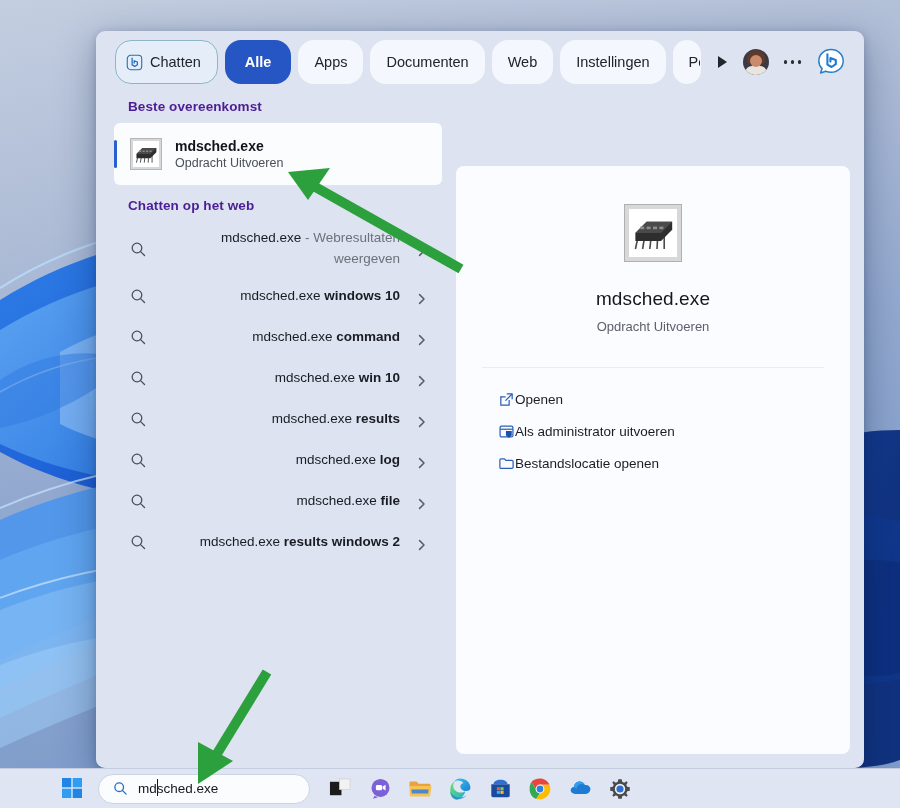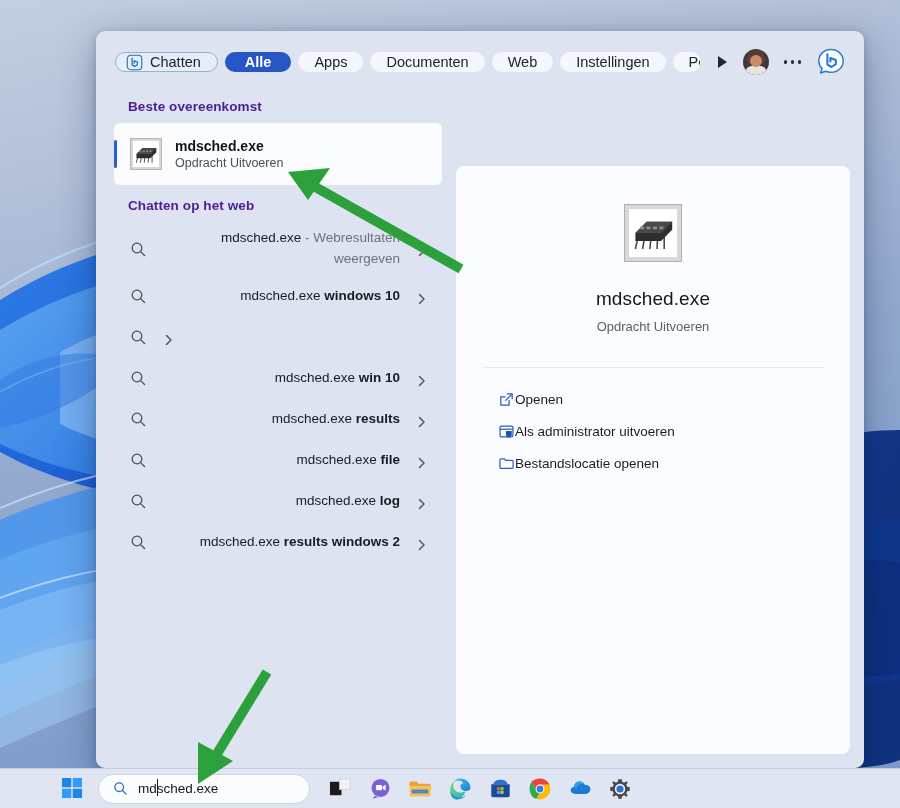--- a/index.html
+++ b/index.html
@@ -40,21 +40,21 @@
   #filter-bar {
     height: 62px;
     flex: 0 0 62px;
     display: flex;
     align-items: center;
     padding: 0 14px 0 19px;
     gap: 7px;
     position: relative;
   }
   .chip {
-    height: 20px;
+    height: 44px;
     border-radius: 16px;
     display: flex;
     align-items: center;
     padding: 0 15px;
     font-size: 14.5px;
     color: #20242b;
     background: #f4f7fd;
     white-space: nowrap;
     cursor: default;
     border: 1px solid transparent;
@@ -477,20 +477,21 @@
             <span class="web-label"><span>mdsched.exe </span><b>windows 10</b></span>
             <span class="chev"><svg width="12" height="12" viewBox="0 0 12 12">
                 <path d="M3.6 1.6 L8 6 L3.6 10.4" fill="none" stroke="#2b3040" stroke-width="1.5" stroke-linecap="round" stroke-linejoin="round"></path>
               </svg></span>
           </div>
           <div class="web-row">
             <span class="mag"><svg width="17" height="17" viewBox="0 0 18 18">
                 <circle cx="7.4" cy="7.4" r="5.1" fill="none" stroke="#2b2f38" stroke-width="1.35"></circle>
                 <line x1="11.2" y1="11.2" x2="15.4" y2="15.4" stroke="#2b2f38" stroke-width="1.35" stroke-linecap="round"></line>
               </svg></span>
+            <span class="web-label"><span>mdsched.exe </span><b>command</b></span>
             <span class="chev"><svg width="12" height="12" viewBox="0 0 12 12">
                 <path d="M3.6 1.6 L8 6 L3.6 10.4" fill="none" stroke="#2b3040" stroke-width="1.5" stroke-linecap="round" stroke-linejoin="round"></path>
               </svg></span>
           </div>
           <div class="web-row">
             <span class="mag"><svg width="17" height="17" viewBox="0 0 18 18">
                 <circle cx="7.4" cy="7.4" r="5.1" fill="none" stroke="#2b2f38" stroke-width="1.35"></circle>
                 <line x1="11.2" y1="11.2" x2="15.4" y2="15.4" stroke="#2b2f38" stroke-width="1.35" stroke-linecap="round"></line>
               </svg></span>
             <span class="web-label"><span>mdsched.exe </span><b>win 10</b></span>
@@ -506,31 +507,31 @@
             <span class="web-label"><span>mdsched.exe </span><b>results</b></span>
             <span class="chev"><svg width="12" height="12" viewBox="0 0 12 12">
                 <path d="M3.6 1.6 L8 6 L3.6 10.4" fill="none" stroke="#2b3040" stroke-width="1.5" stroke-linecap="round" stroke-linejoin="round"></path>
               </svg></span>
           </div>
           <div class="web-row">
             <span class="mag"><svg width="17" height="17" viewBox="0 0 18 18">
                 <circle cx="7.4" cy="7.4" r="5.1" fill="none" stroke="#2b2f38" stroke-width="1.35"></circle>
                 <line x1="11.2" y1="11.2" x2="15.4" y2="15.4" stroke="#2b2f38" stroke-width="1.35" stroke-linecap="round"></line>
               </svg></span>
-            <span class="web-label"><span>mdsched.exe </span><b>file</b></span>
+            <span class="web-label"><span>mdsched.exe </span><b>log</b></span>
             <span class="chev"><svg width="12" height="12" viewBox="0 0 12 12">
                 <path d="M3.6 1.6 L8 6 L3.6 10.4" fill="none" stroke="#2b3040" stroke-width="1.5" stroke-linecap="round" stroke-linejoin="round"></path>
               </svg></span>
           </div>
           <div class="web-row">
             <span class="mag"><svg width="17" height="17" viewBox="0 0 18 18">
                 <circle cx="7.4" cy="7.4" r="5.1" fill="none" stroke="#2b2f38" stroke-width="1.35"></circle>
                 <line x1="11.2" y1="11.2" x2="15.4" y2="15.4" stroke="#2b2f38" stroke-width="1.35" stroke-linecap="round"></line>
               </svg></span>
-            <span class="web-label"><span>mdsched.exe </span><b>log</b></span>
+            <span class="web-label"><span>mdsched.exe </span><b>file</b></span>
             <span class="chev"><svg width="12" height="12" viewBox="0 0 12 12">
                 <path d="M3.6 1.6 L8 6 L3.6 10.4" fill="none" stroke="#2b3040" stroke-width="1.5" stroke-linecap="round" stroke-linejoin="round"></path>
               </svg></span>
           </div>
           <div class="web-row">
             <span class="mag"><svg width="17" height="17" viewBox="0 0 18 18">
                 <circle cx="7.4" cy="7.4" r="5.1" fill="none" stroke="#2b2f38" stroke-width="1.35"></circle>
                 <line x1="11.2" y1="11.2" x2="15.4" y2="15.4" stroke="#2b2f38" stroke-width="1.35" stroke-linecap="round"></line>
               </svg></span>
             <span class="web-label"><span>mdsched.exe </span><b>results windows 2</b></span>

